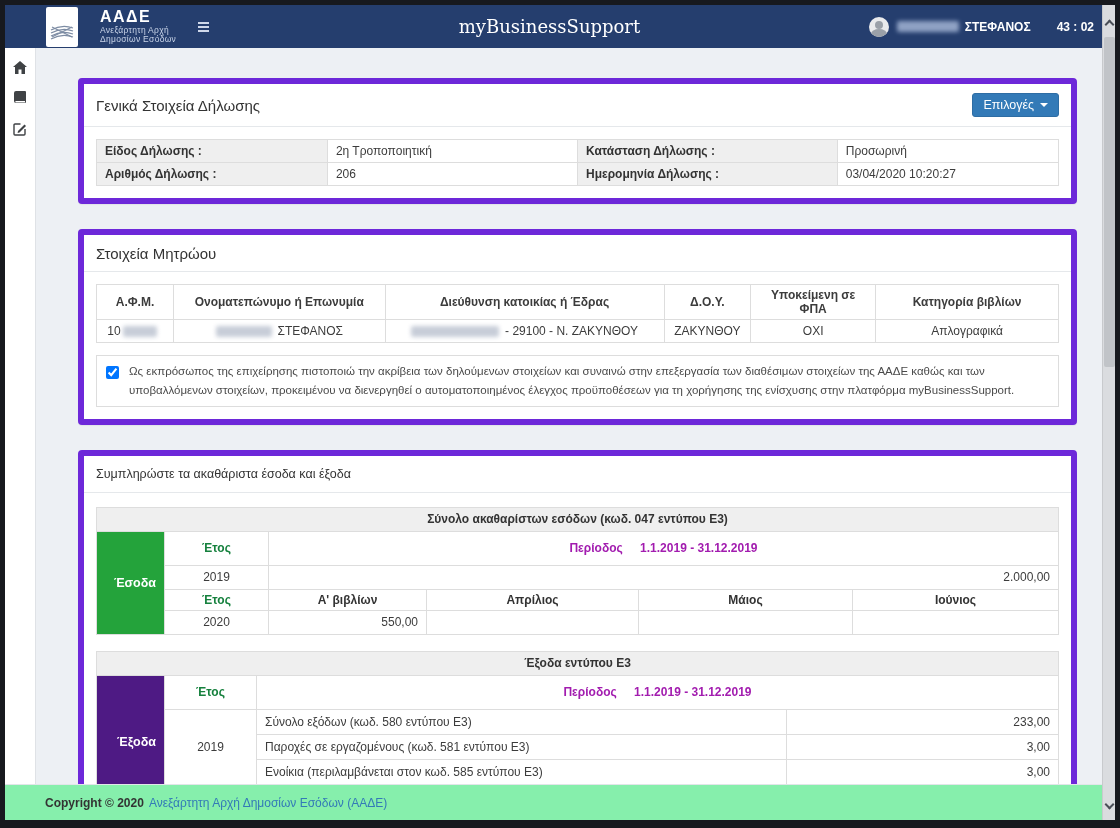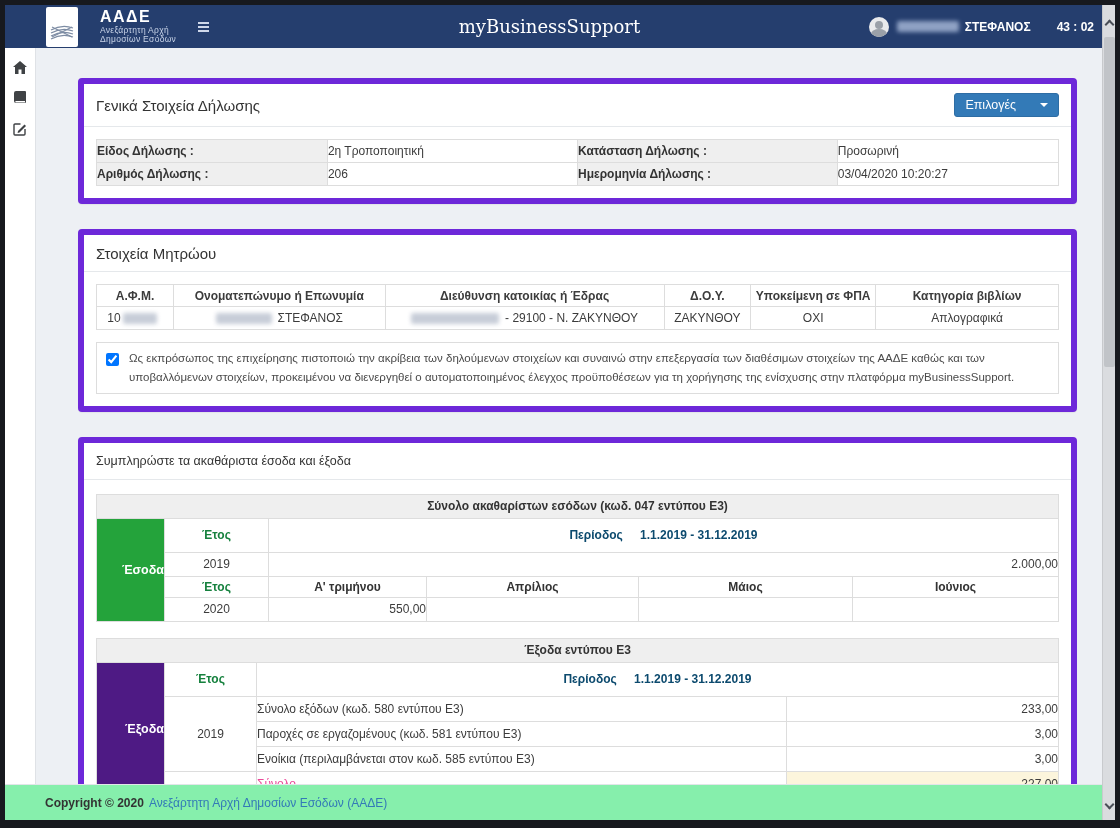--- a/index.html
+++ b/index.html
@@ -54,47 +54,47 @@
   .content { flex:1; padding:30px 25px 0 42px; overflow:hidden; }
 
   
   .panel { background:#fff; border:6px solid #6d28d9; border-radius:4px;
     box-shadow:0 1px 1px rgba(0,0,0,.05); margin-bottom:25px; }
   .panel-head { min-height:37px; padding:9px 12px; border-bottom:1px solid #e5e8eb;
     font-size:15px; color:#333; display:flex; align-items:center; }
   .panel-body { padding:12px; }
   .btn-primary { margin-left:auto; background:#337ab7; border:1px solid #2e6da4;
     color:#fff; font-size:12.5px; padding:4px 10px; border-radius:3px; cursor:pointer;
-    display:flex; align-items:center; gap:24px; font-family:inherit; }
+    display:flex; align-items:center; gap:6px; font-family:inherit; }
   .caret { width:0; height:0; border-left:4px solid transparent;
     border-right:4px solid transparent; border-top:4px solid #fff; }
 
   table { width:100%; border-collapse:collapse; font-size:12px; color:#3c3c3c; }
-  td,th { border:1px solid #ddd; padding:3px 0; }
+  td,th { border:1px solid #ddd; padding:3px 8px; }
 
   
   .kv td { height:23px; }
   .kv .lbl { background:#efefef; font-weight:bold; color:#333; width:24%; }
   .kv .val { width:26%; }
 
   
   .reg th { font-weight:bold; text-align:center; height:22px; }
   .reg td { text-align:center; height:23px; }
 
   .consent { margin-top:12px; border:1px solid #ddd; display:flex; align-items:flex-start;
     padding:6px 9px; }
   .consent input { margin:4px 10px 0 0; }
   .consent p { font-size:11.5px; color:#4a4a4a; line-height:1.65; }
 
   
   .grid .thead td { background:#efefef; font-weight:bold; text-align:center; height:24px; color:#333; }
   .grid .side { color:#fff; font-weight:bold; text-align:right; font-size:12.5px; }
   .grid .ylab { text-align:center; font-weight:bold; color:#15803d; }
   .grid .yval { text-align:center; }
-  .grid .period { text-align:center; font-weight:bold; color:#0c4a6e; height:34px; }
+  .grid .period { text-align:center; font-weight:bold; color:#a21caf; height:34px; }
   .grid .period .pv { margin-left:14px; }
   .grid .mhead { text-align:center; font-weight:bold; color:#333; height:21px; }
   .grid .num { text-align:right; height:24px; }
   .grid .desc { height:25px; }
   .grid .totlbl { font-weight:normal; color:#ec4899; }
   .gap { height:16px; }
 
   
   .footer { flex:0 0 36px; background:#86efac; border-top:1px solid #e2e5e9;
     display:flex; align-items:center; padding-left:40px; font-size:12px; color:#333; }
@@ -254,21 +254,21 @@
                   <span>Περίοδος</span>
                   <span class="pv">1.1.2019 - 31.12.2019</span>
                 </td>
               </tr>
               <tr>
                 <td class="yval">2019</td>
                 <td colspan="4" class="num">2.000,00</td>
               </tr>
               <tr>
                 <td class="ylab">Έτος</td>
-                <td class="mhead">Α' τριμήνου</td>
+                <td class="mhead">Α' βιβλίων</td>
                 <td class="mhead">Απρίλιος</td>
                 <td class="mhead">Μάιος</td>
                 <td class="mhead">Ιούνιος</td>
               </tr>
               <tr>
                 <td class="yval">2020</td>
                 <td class="num">550,00</td>
                 <td class="num"></td>
                 <td class="num"></td>
                 <td class="num"></td>

